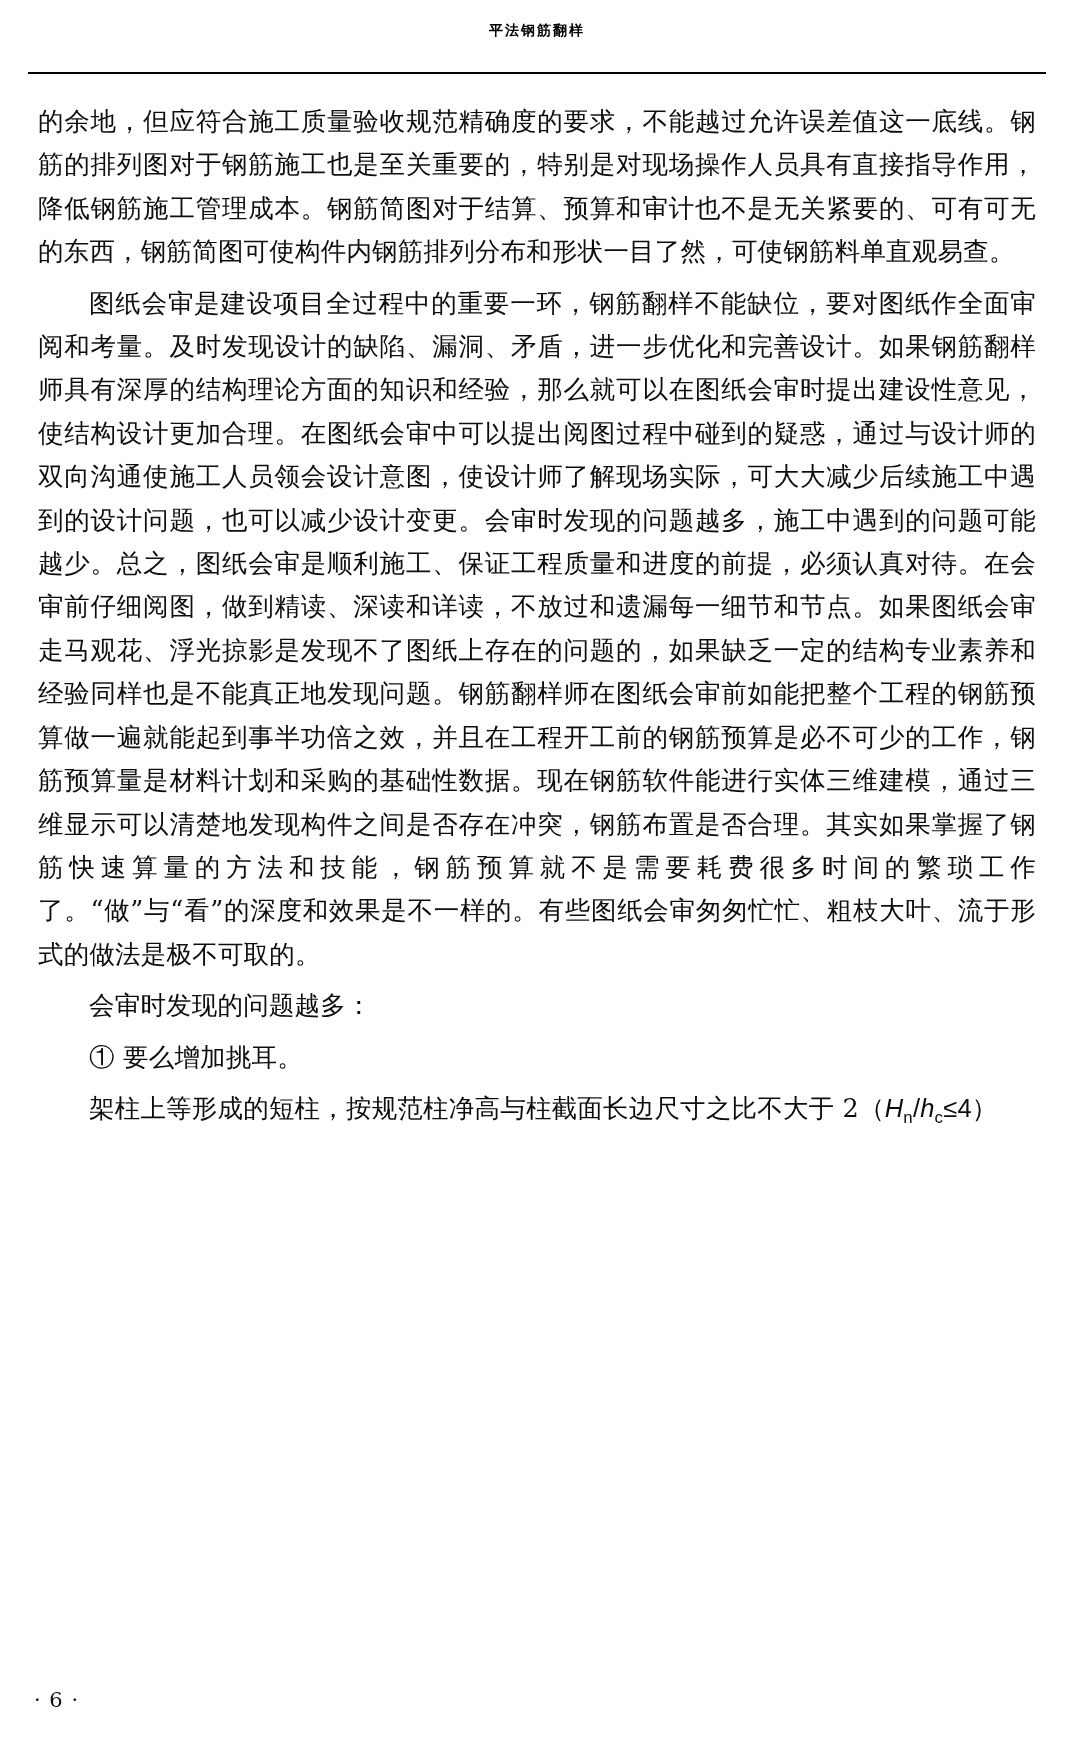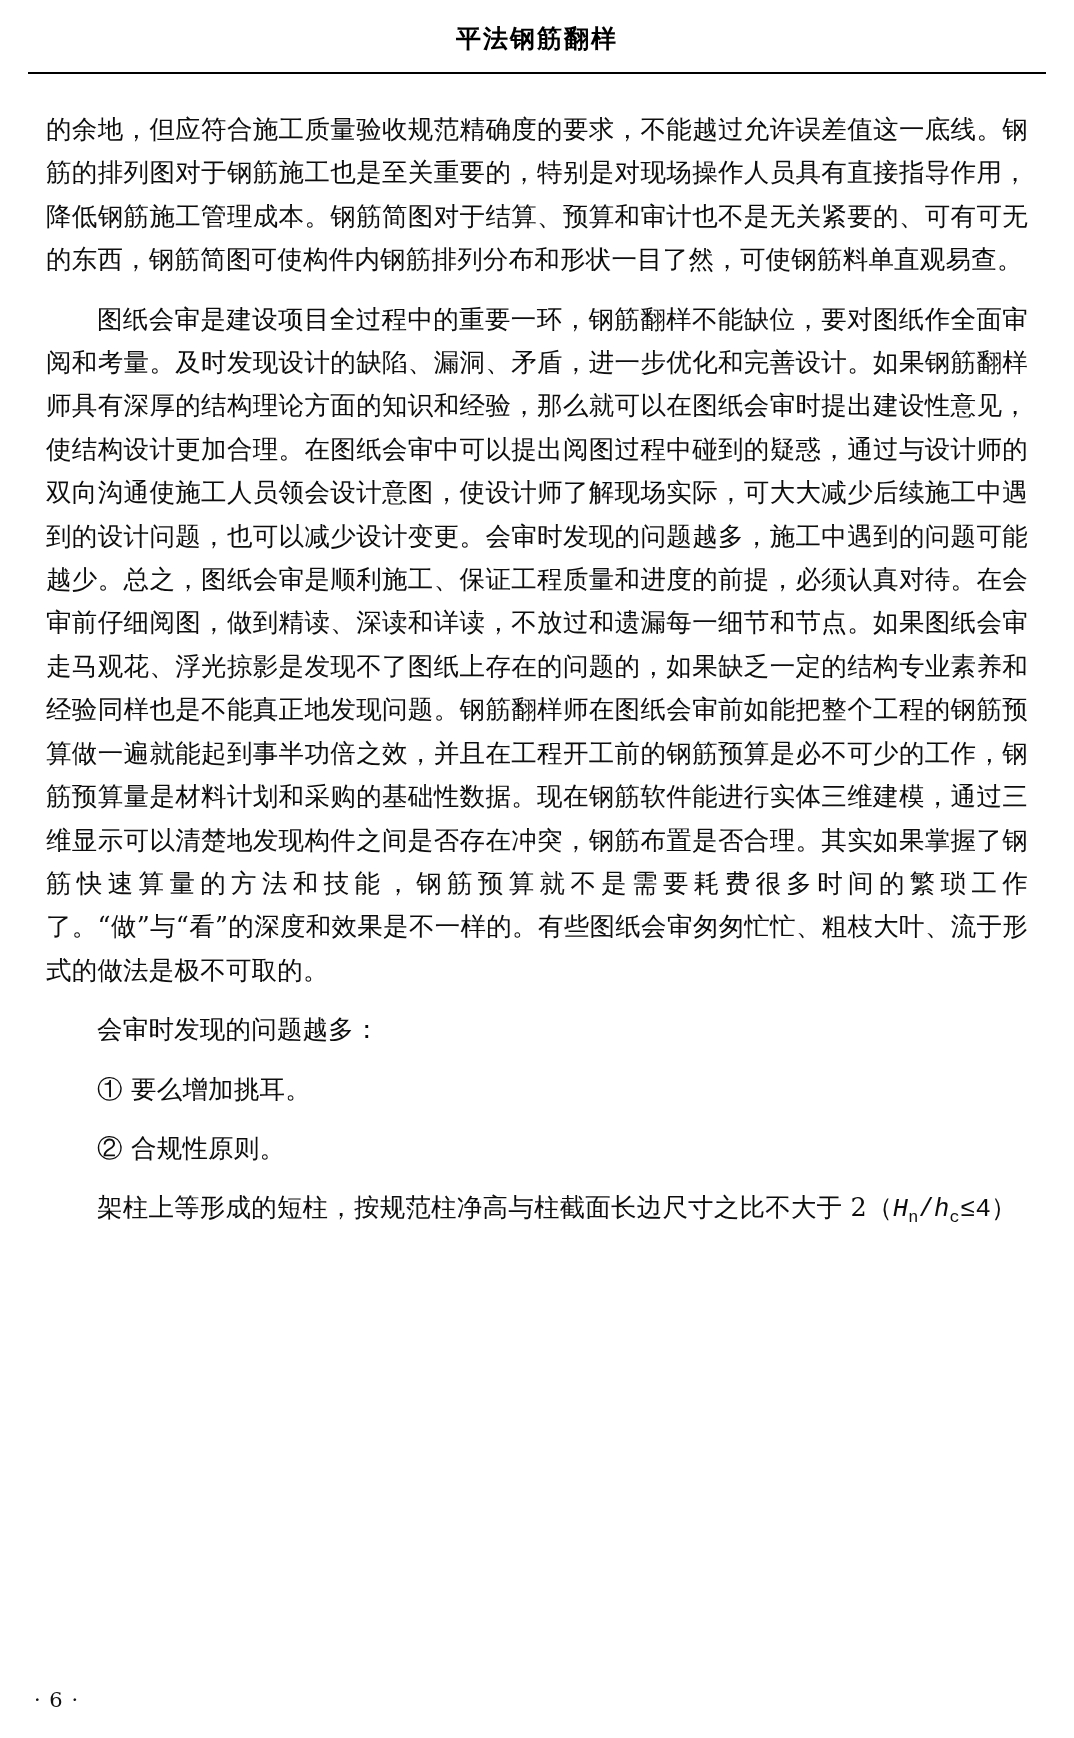--- a/index.html
+++ b/index.html
@@ -21,21 +21,21 @@
     width: 1074px;
     height: 1738px;
     box-sizing: border-box;
   }
   .header {
     position: absolute;
     left: 0;
     top: 22px;
     width: 1074px;
     text-align: center;
-    font-size: 25px;
+    font-size: 14px;
     font-weight: bold;
     letter-spacing: 2px;
     font-family: "DejaVu Serif", "Liberation Serif", serif;
     color: #000;
   }
   .header-rule {
     position: absolute;
     left: 28px;
     top: 72px;
     width: 1018px;
@@ -48,42 +48,42 @@
     top: 92px;
     width: 1014px;
     font-size: 25.5px;
     line-height: 43.4px;
     text-align: justify;
     text-justify: inter-character;
     letter-spacing: 0.2px;
     color: #0d0d0d;
   }
   .body-text p {
-    margin: 16px;
+    margin: 8px;
     text-align: justify;
     text-align-last: left;
     text-justify: inter-character;
   }
   .indent {
     text-indent: 2em;
   }
   .last-justify {
     text-align-last: justify;
   }
   .footer {
     position: absolute;
     left: 34px;
     bottom: 26px;
     font-size: 21px;
     letter-spacing: 1px;
     color: #111;
     font-family: "DejaVu Serif", "Liberation Serif", serif;
   }
   .formula {
-    font-family: Liberation Mono, monospace;
+    font-family: Liberation Sans, sans-serif;
   }
   .formula i {
     font-style: italic;
   }
   .sub {
     font-size: 0.66em;
     vertical-align: sub;
   }
 </style>
 </head>
@@ -92,19 +92,18 @@
 <div class="page">
 
   <div class="header">平法钢筋翻样</div>
   <div class="header-rule"></div>
 
   <div class="body-text">
     <p class="last-justify">的余地，但应符合施工质量验收规范精确度的要求，不能越过允许误差值这一底线。钢筋的排列图对于钢筋施工也是至关重要的，特别是对现场操作人员具有直接指导作用，降低钢筋施工管理成本。钢筋简图对于结算、预算和审计也不是无关紧要的、可有可无的东西，钢筋简图可使构件内钢筋排列分布和形状一目了然，可使钢筋料单直观易查。</p>
     <p class="indent last-justify">图纸会审是建设项目全过程中的重要一环，钢筋翻样不能缺位，要对图纸作全面审阅和考量。及时发现设计的缺陷、漏洞、矛盾，进一步优化和完善设计。如果钢筋翻样师具有深厚的结构理论方面的知识和经验，那么就可以在图纸会审时提出建设性意见，使结构设计更加合理。在图纸会审中可以提出阅图过程中碰到的疑惑，通过与设计师的双向沟通使施工人员领会设计意图，使设计师了解现场实际，可大大减少后续施工中遇到的设计问题，也可以减少设计变更。会审时发现的问题越多，施工中遇到的问题可能越少。总之，图纸会审是顺利施工、保证工程质量和进度的前提，必须认真对待。在会审前仔细阅图，做到精读、深读和详读，不放过和遗漏每一细节和节点。如果图纸会审走马观花、浮光掠影是发现不了图纸上存在的问题的，如果缺乏一定的结构专业素养和经验同样也是不能真正地发现问题。钢筋翻样师在图纸会审前如能把整个工程的钢筋预算做一遍就能起到事半功倍之效，并且在工程开工前的钢筋预算是必不可少的工作，钢筋预算量是材料计划和采购的基础性数据。现在钢筋软件能进行实体三维建模，通过三维显示可以清楚地发现构件之间是否存在冲突，钢筋布置是否合理。其实如果掌握了钢筋快速算量的方法和技能，钢筋预算就不是需要耗费很多时间的繁琐工作了。“做”与“看”的深度和效果是不一样的。有些图纸会审匆匆忙忙、粗枝大叶、流于形式的做法是极不可取的。</p>
     <p class="indent">会审时发现的问题越多：</p>
     <p class="indent">① 要么增加挑耳。</p>
-    <p class="indent">② 合规性原则。</p>
     <p class="indent last-justify"><span>架柱上等形成的短柱，按规范柱净高与柱截面长边尺寸之比不大于 2（</span><span class="formula"><i>H</i><span class="sub">n</span><span>/</span><i>h</i><span class="sub">c</span><span>≤4）</span></span></p>
   </div>
 
   <div class="footer">· 6 ·</div>
 
 </div>
 
 </body></html>

